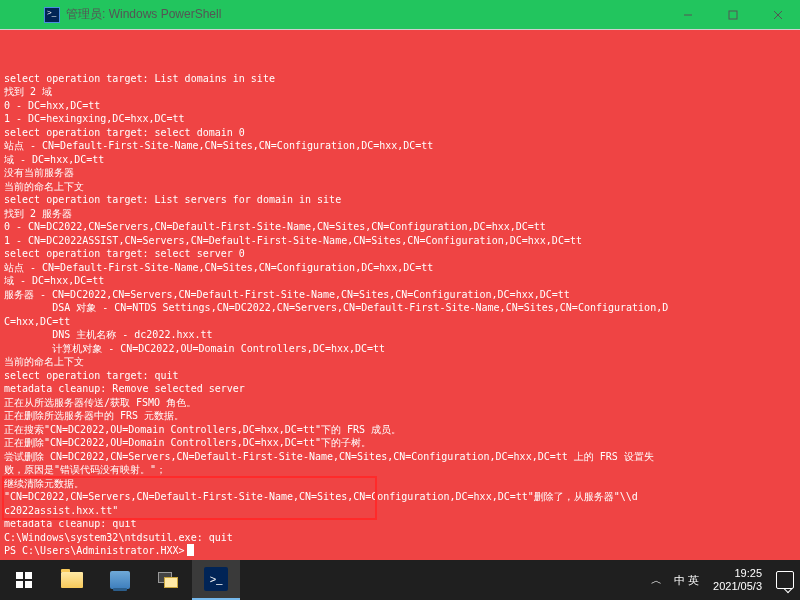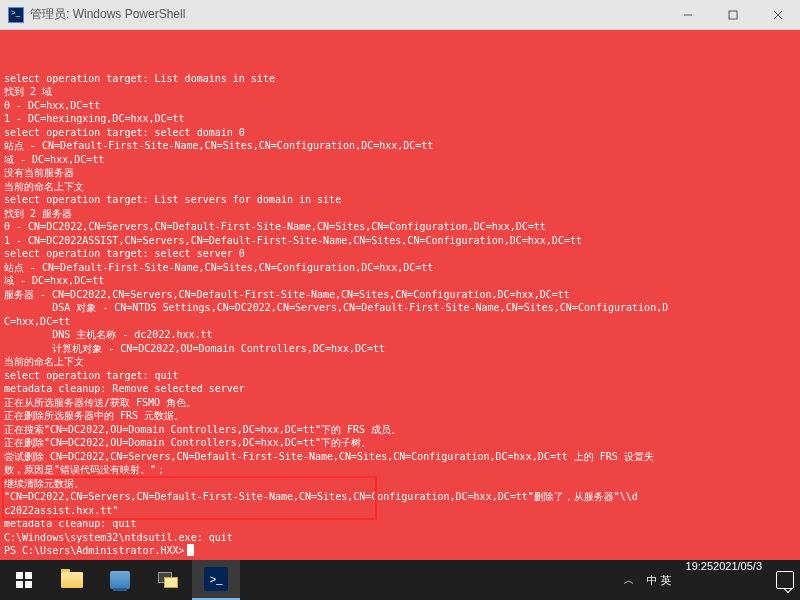--- a/index.html
+++ b/index.html
@@ -1,32 +1,32 @@
 <!DOCTYPE html>
 <html><head>
 <meta charset="utf-8">
 <style>
 * { margin: 0; padding: 0; box-sizing: border-box; }
 html, body { width: 800px; height: 600px; font-family: "Segoe UI", "Microsoft YaHei", sans-serif; overflow: hidden; background: #000; }
 .window { width: 800px; height: 600px; display: flex; flex-direction: column; background: #fff; }
-.titlebar { height: 30px; background: #e5e5e5; display: flex; align-items: center; border-bottom: 1px solid #d0d0d0; }
+.titlebar { height: 30px; background: #22c55e; display: flex; align-items: center; border-bottom: 1px solid #d0d0d0; padding-left: 36px; }
 .titlebar-icon { width: 16px; height: 16px; margin: 0 6px 0 8px; background: #012456; border: 1px solid #4a8de0; position: relative; }
 .titlebar-icon::after { content: ">_"; color: #fff; font-size: 8px; position: absolute; top: 0; left: 2px; }
 .title-text { flex: 1; font-size: 12px; color: #555; }
 .winbtn { width: 45px; height: 30px; display: flex; align-items: center; justify-content: center; color: #555; font-size: 12px; }
 .winbtn svg { width: 10px; height: 10px; }
 .console { flex: 1; background: #ef4444; color: #fff; font-family: "NSimSun", "SimSun", Consolas, monospace; font-size: 10px; line-height: 13.5px; padding: 1px 4px; white-space: pre; overflow: hidden; position: relative; }
 .hl { position: absolute; border: 2px solid #ff2a2a; pointer-events: none; }
 .taskbar { height: 40px; background: #1f1f1f; display: flex; align-items: center; color: #fff; }
 .tbtn { width: 48px; height: 40px; display: flex; align-items: center; justify-content: center; }
 .tbtn.active { background: #3a3a3a; border-bottom: 2px solid #76b9ed; }
 .start svg { width: 16px; height: 16px; }
 .tray { margin-left: auto; display: flex; align-items: center; height: 40px; }
 .tray-item { padding: 0 6px; font-size: 11px; color: #fff; display: flex; align-items: center; height: 40px; }
-.clock { display: flex; flex-direction: row; align-items: flex-start; justify-content: center; font-size: 11px; line-height: 13px; padding: 0 8px; }
+.clock { display: flex; flex-direction: column; align-items: flex-end; justify-content: center; font-size: 11px; line-height: 13px; padding: 0 8px; }
 .cursor { display: inline-block; width: 7px; height: 12px; background: #fff; vertical-align: text-bottom; margin-left: 2px; }
 .folder-icon { width: 22px; height: 16px; background: linear-gradient(#ffe9a6, #f7c959); border-radius: 1px; position: relative; }
 .folder-icon::before { content:""; position:absolute; top:-3px; left:0; width:9px; height:3px; background:#f7c959; border-radius:1px 1px 0 0;}
 .srv-icon { width:20px; height:18px; background: linear-gradient(#6fa9d8,#3d7ebd); border-radius:2px; position:relative;}
 .srv-icon::after{content:"";position:absolute;bottom:-2px;left:3px;width:14px;height:3px;background:#2b5e8c;border-radius:1px;}
 .stack-icon{width:20px;height:16px;position:relative;}
 .stack-icon .a{position:absolute;width:14px;height:11px;background:#444;border:1px solid #999;left:0;top:0;}
 .stack-icon .b{position:absolute;width:14px;height:11px;background:#ffe9a6;border:1px solid #c9a53b;left:6px;top:5px;}
 .ps-icon{width:24px;height:24px;background:#012456;display:flex;align-items:center;justify-content:center;color:#fff;font-size:11px;border-radius:2px;}
 .notif-icon{width:18px;height:18px;border:1.5px solid #fff;border-radius:2px;position:relative;}

